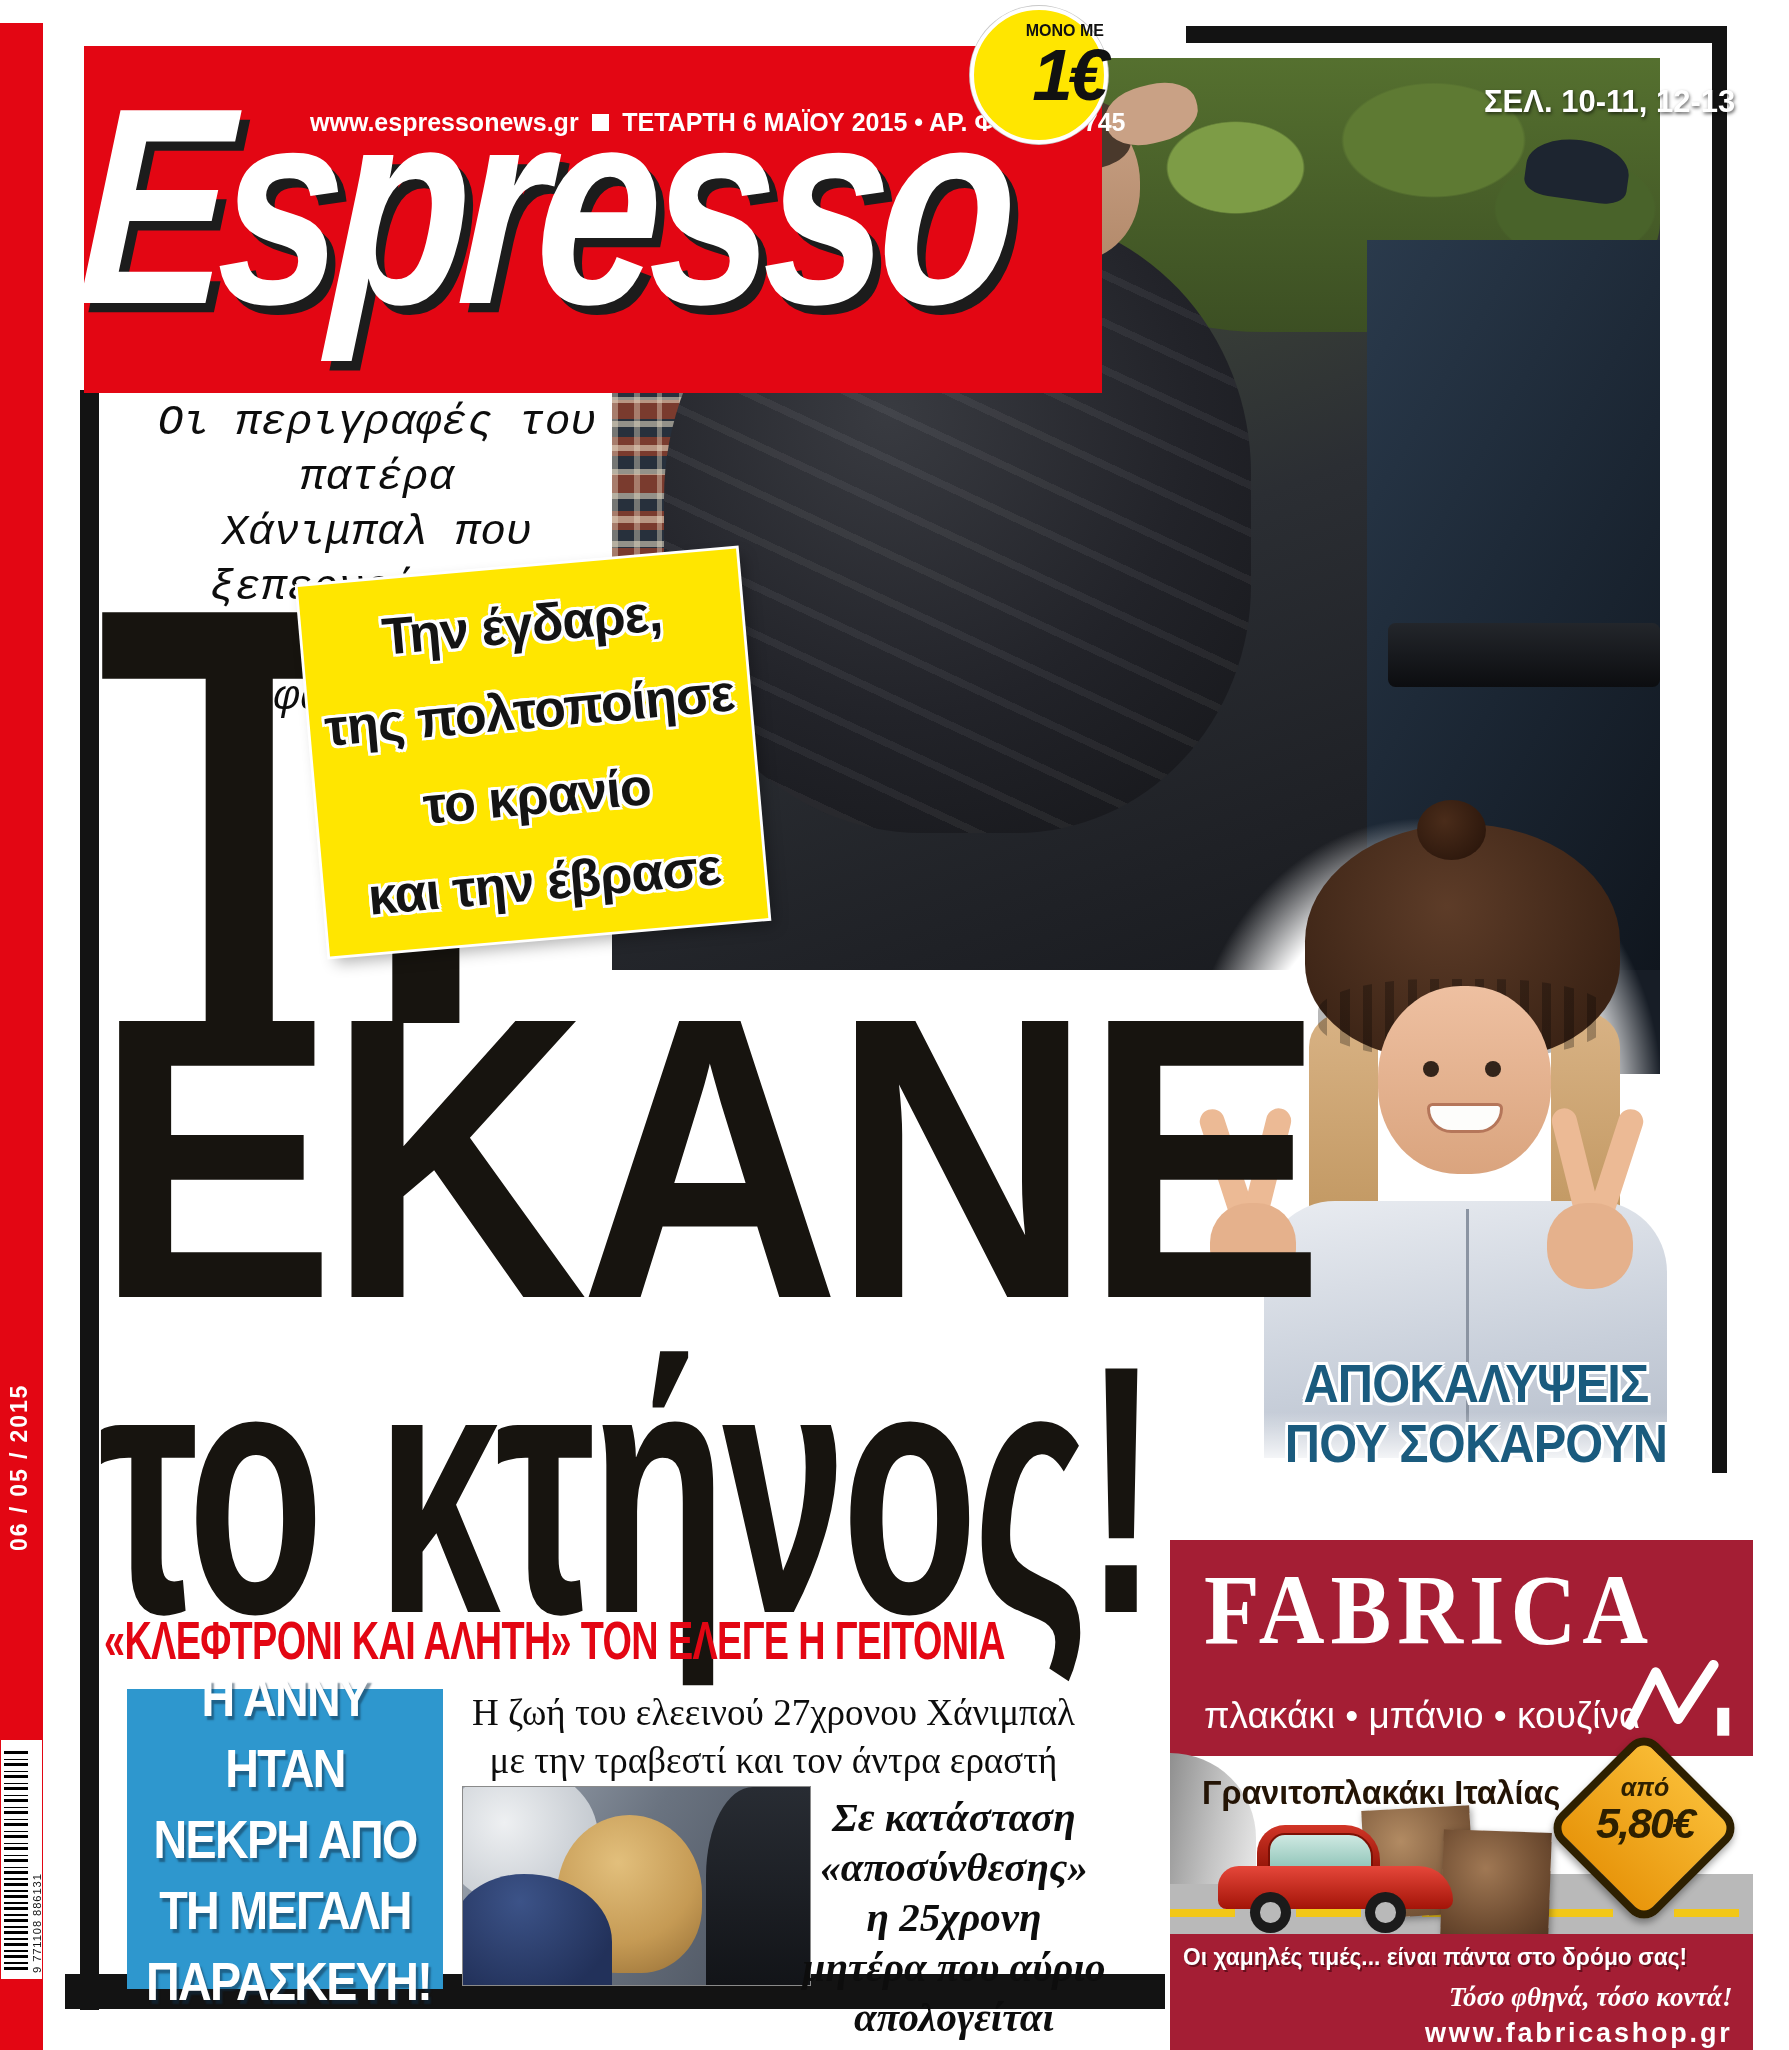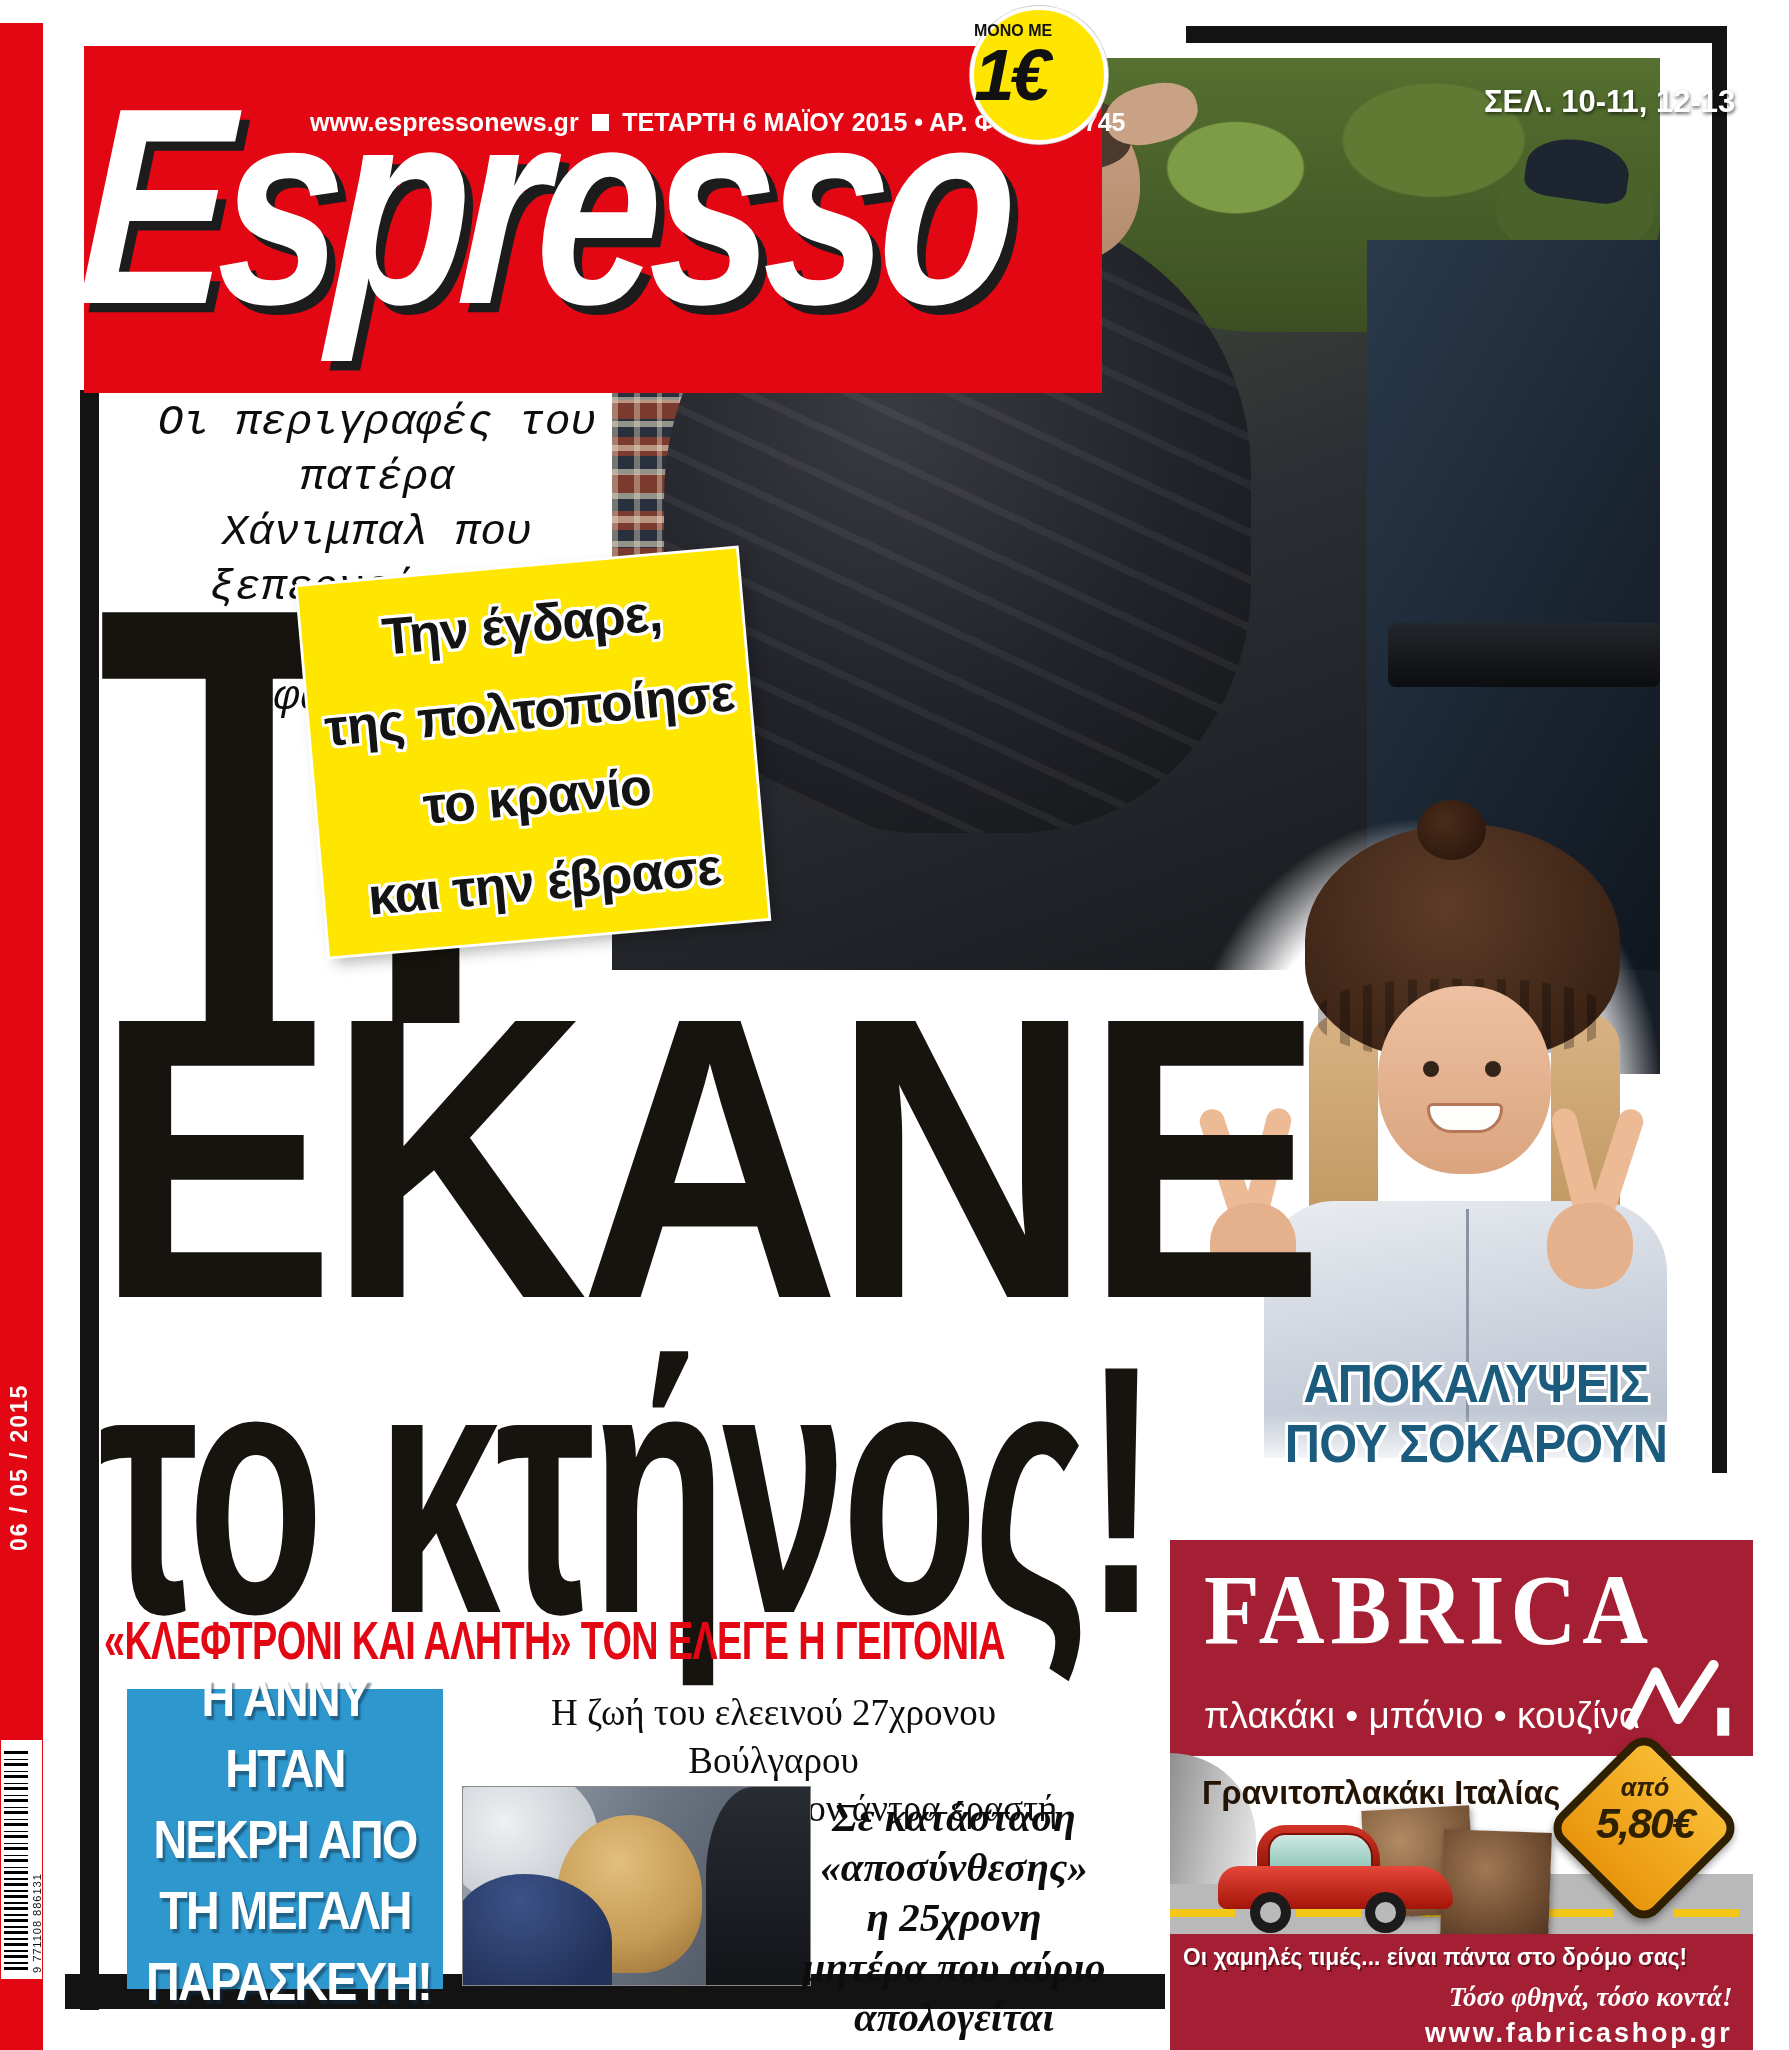--- a/index.html
+++ b/index.html
@@ -34,21 +34,21 @@
   }
   .mast-square{width:17.7px;height:17.7px;background:#fff;display:inline-block;}
   .mast-logo{
     position:absolute;left:5.6px;top:5.6px;
     font-size:280px;line-height:1.1;font-weight:bold;font-style:italic;color:#fff;
     letter-spacing:-13px;transform:scaleX(0.8) skewX(-4deg);transform-origin:left top;
     text-shadow:11.2px 9.3px 0 #1c1c1c;white-space:nowrap;
   }
   .price-badge{
     position:absolute;left:970px;top:5.6px;width:138px;height:138px;border-radius:50%;
-    background:#FFE600;border:4.7px solid #fff;box-sizing:border-box;z-index:6;text-align:left;
+    background:#FFE600;border:4.7px solid #fff;box-sizing:border-box;z-index:6;text-align:right;
     box-shadow:0 0 0 0.9px #c9c9c9;
   }
   .price-label{font-size:16px;font-weight:bold;color:#111;margin-top:12px;letter-spacing:0px;}
   .price-value{font-size:73px;font-weight:bold;font-style:italic;color:#111;line-height:0.95;letter-spacing:-4.7px;}
 
   
   .frame{background:#131313;z-index:2;}
   .frame-top{position:absolute;left:1186px;top:26px;width:541px;height:17px;}
   .frame-right{position:absolute;left:1712px;top:26px;width:15px;height:1447px;}
   .frame-left{position:absolute;left:80px;top:390px;width:18.6px;height:1620px;}
@@ -360,21 +360,21 @@
 <div class="strap">«ΚΛΕΦΤΡΟΝΙ ΚΑΙ ΑΛΗΤΗ» ΤΟΝ ΕΛΕΓΕ Η ΓΕΙΤΟΝΙΑ</div>
 
 <div class="blue-box">
   <div>Η ΑΝΝΥ ΗΤΑΝ</div>
   <div>ΝΕΚΡΗ ΑΠΟ</div>
   <div>ΤΗ ΜΕΓΑΛΗ</div>
   <div>ΠΑΡΑΣΚΕΥΗ!</div>
 </div>
 
 <div class="lede">
-  <div>Η ζωή του ελεεινού 27χρονου Βούλγαρου</div>
+  <div>Η ζωή του ελεεινού 27χρονου Χάνιμπαλ</div>
   <div>με την τραβεστί και τον άντρα εραστή</div>
 </div>
 
 <div class="mother">
   <div class="mp-white"></div>
   <div class="mp-figure"></div>
   <div class="mp-hair"></div>
   <div class="mp-cap"></div>
 </div>
 

